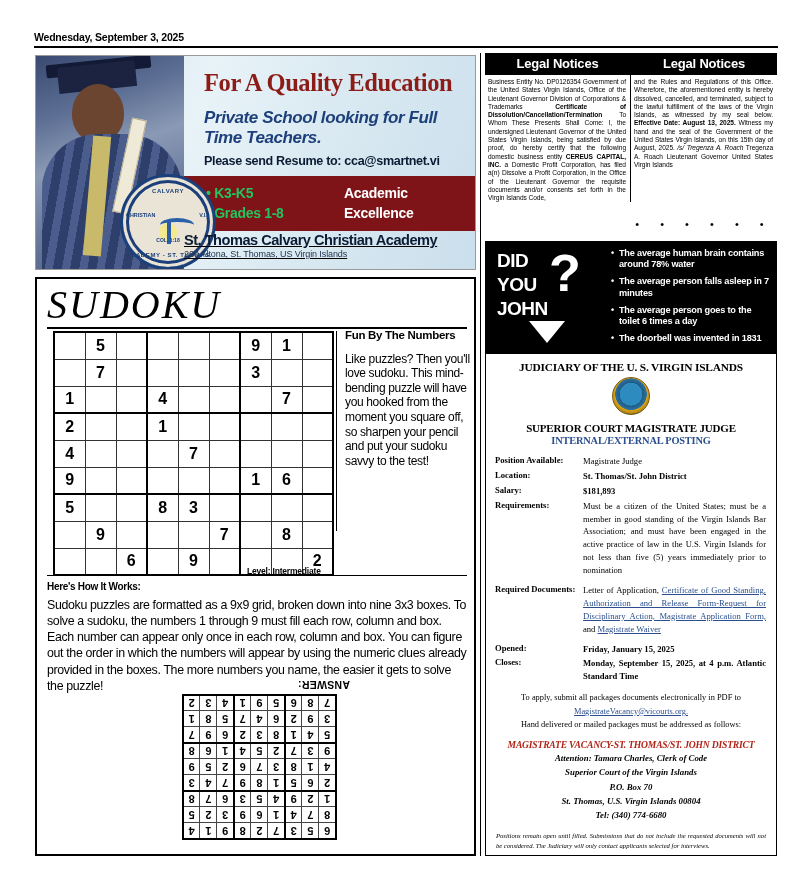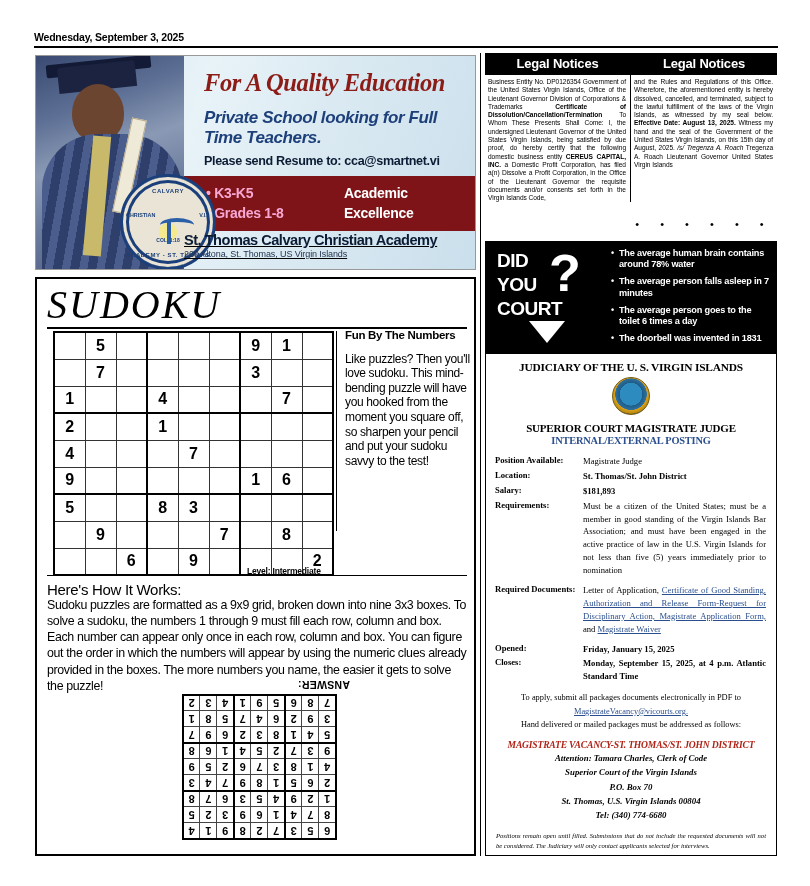--- a/index.html
+++ b/index.html
@@ -57,37 +57,37 @@
     position:absolute; left:52px; top:80px; width:18px; height:120px;
     background:#c9b96a; transform:rotate(5deg);
   }
   .ad-photo .scroll {
     position:absolute; left:86px; top:62px; width:15px; height:96px;
     background:#efe9d8; transform:rotate(12deg); border:1px solid #b9ad90;
   }
   .ad-headline {
     position:absolute; left:168px; top:14px; width:268px;
     font-family:"Liberation Serif", serif;
-    font-size:24.5px; font-weight:700; font-style:italic;
+    font-size:24.5px; font-weight:700; 
     color:#8c1c17; letter-spacing:-0.4px; line-height:1.02;
   }
   .ad-sub {
     position:absolute; left:168px; top:52px; width:262px;
     font-size:17px; font-weight:700; font-style:italic; color:#1d3f7a;
     line-height:1.18; letter-spacing:-0.4px;
   }
   .ad-resume {
     position:absolute; left:168px; top:98px; width:272px;
     font-size:12.6px; font-weight:700; color:#0c1c34; letter-spacing:-0.35px;
   }
   .ad-bar {
     position:absolute; left:148px; top:120px; width:293px; height:55px;
     background:#7e1418;
   }
-  .ad-bar-l { position:absolute; left:22px; top:7px; color:#f9a8d4; font-size:14px; font-weight:700; line-height:1.45; letter-spacing:-0.3px;}
+  .ad-bar-l { position:absolute; left:22px; top:7px; color:#22c55e; font-size:14px; font-weight:700; line-height:1.45; letter-spacing:-0.3px;}
   .ad-bar-r { position:absolute; left:160px; top:7px; color:#fff; font-size:14px; font-weight:700; line-height:1.45; letter-spacing:-0.3px;}
   .ad-footer {
     position:absolute; left:148px; top:176px; width:293px; text-align:left;text-decoration:underline;
   }
   .ad-school { font-size:14.6px; font-weight:700; color:#0c1c34; letter-spacing:-0.5px; }
   .ad-addr { font-size:9px; color:#23344f; letter-spacing:-0.1px; margin-top:1px;}
   .ad-phone { font-size:15px; font-weight:700; color:#0c1c34; margin-top:19px; letter-spacing:-0.3px;}
   .ad-seal {
     position:absolute; left:84px; top:118px; width:96px; height:96px;
     border-radius:50%; background:#e9e4d5;
@@ -141,21 +141,21 @@
   .fun-box {
     position:absolute; left:308px; top:50px; width:126px;
   }
   .fun-title { font-size:11.5px; font-weight:700; line-height:1.18; letter-spacing:-0.3px;}
   .fun-body { font-size:12px; line-height:1.22; margin-top:9px; letter-spacing:-0.35px;}
   .vdiv { position:absolute; left:299px; top:52px; width:0; height:200px; border-left:1px solid #000;}
 
   .level { position:absolute; left:210px; top:287px; font-size:8.5px; font-weight:600; letter-spacing:-0.2px;}
   .hr2 { position:absolute; left:10px; top:296px; width:420px; border-top:1.5px solid #000;}
 
-  .how-title { position:absolute; left:10px; top:302px; font-size:15px; font-weight:400; letter-spacing:-0.3px;}
+  .how-title { position:absolute; left:10px; top:302px; font-size:10px; font-weight:700; letter-spacing:-0.3px;}
   .how-body { position:absolute; left:10px; top:318px; width:420px; font-size:12.4px; line-height:1.30; letter-spacing:-0.35px;}
 
   .answer-wrap {
     position:absolute; left:130px; top:400px; width:185px;
     transform: rotate(180deg);
   }
   table.agrid { border-collapse:collapse; margin:0 auto; }
   table.agrid td {
     width:17px; height:16px; border:1px solid #444;
     text-align:center; vertical-align:middle;
@@ -522,21 +522,21 @@
     <span>and the Rules and Regulations of this Office. Wherefore, the aforementioned entity is hereby dissolved, cancelled, and terminated, subject to the lawful fulfillment of the laws of the Virgin Islands, as witnessed by my seal below. </span><b>Effective Date: August 13, 2025.</b><span> Witness my hand and the seal of the Government of the United States Virgin Islands, on this 15th day of August, 2025. </span><i>/s/ Tregenza A. Roach</i><span> Tregenza A. Roach Lieutenant Governor United States Virgin Islands</span>
   </div>
 </div>
 
 <div class="dots">• • • • • •</div>
 
 <div class="dyk">
   <div class="dyk-logo">
     <div class="dyk-word dyk-w1">DID</div>
     <div class="dyk-word dyk-w2">YOU</div>
-    <div class="dyk-word dyk-w3">COURT</div>
+    <div class="dyk-word dyk-w3">JOHN</div>
     <div class="dyk-q">?</div>
     <div class="dyk-tri"></div>
   </div>
   <div class="dyk-list" id="dyk-list">
       <div class="dyk-item">
         <span class="dyk-bullet">•</span>
         <span>The average human brain contains around 78% water</span>
       </div>
       <div class="dyk-item">
         <span class="dyk-bullet">•</span>

